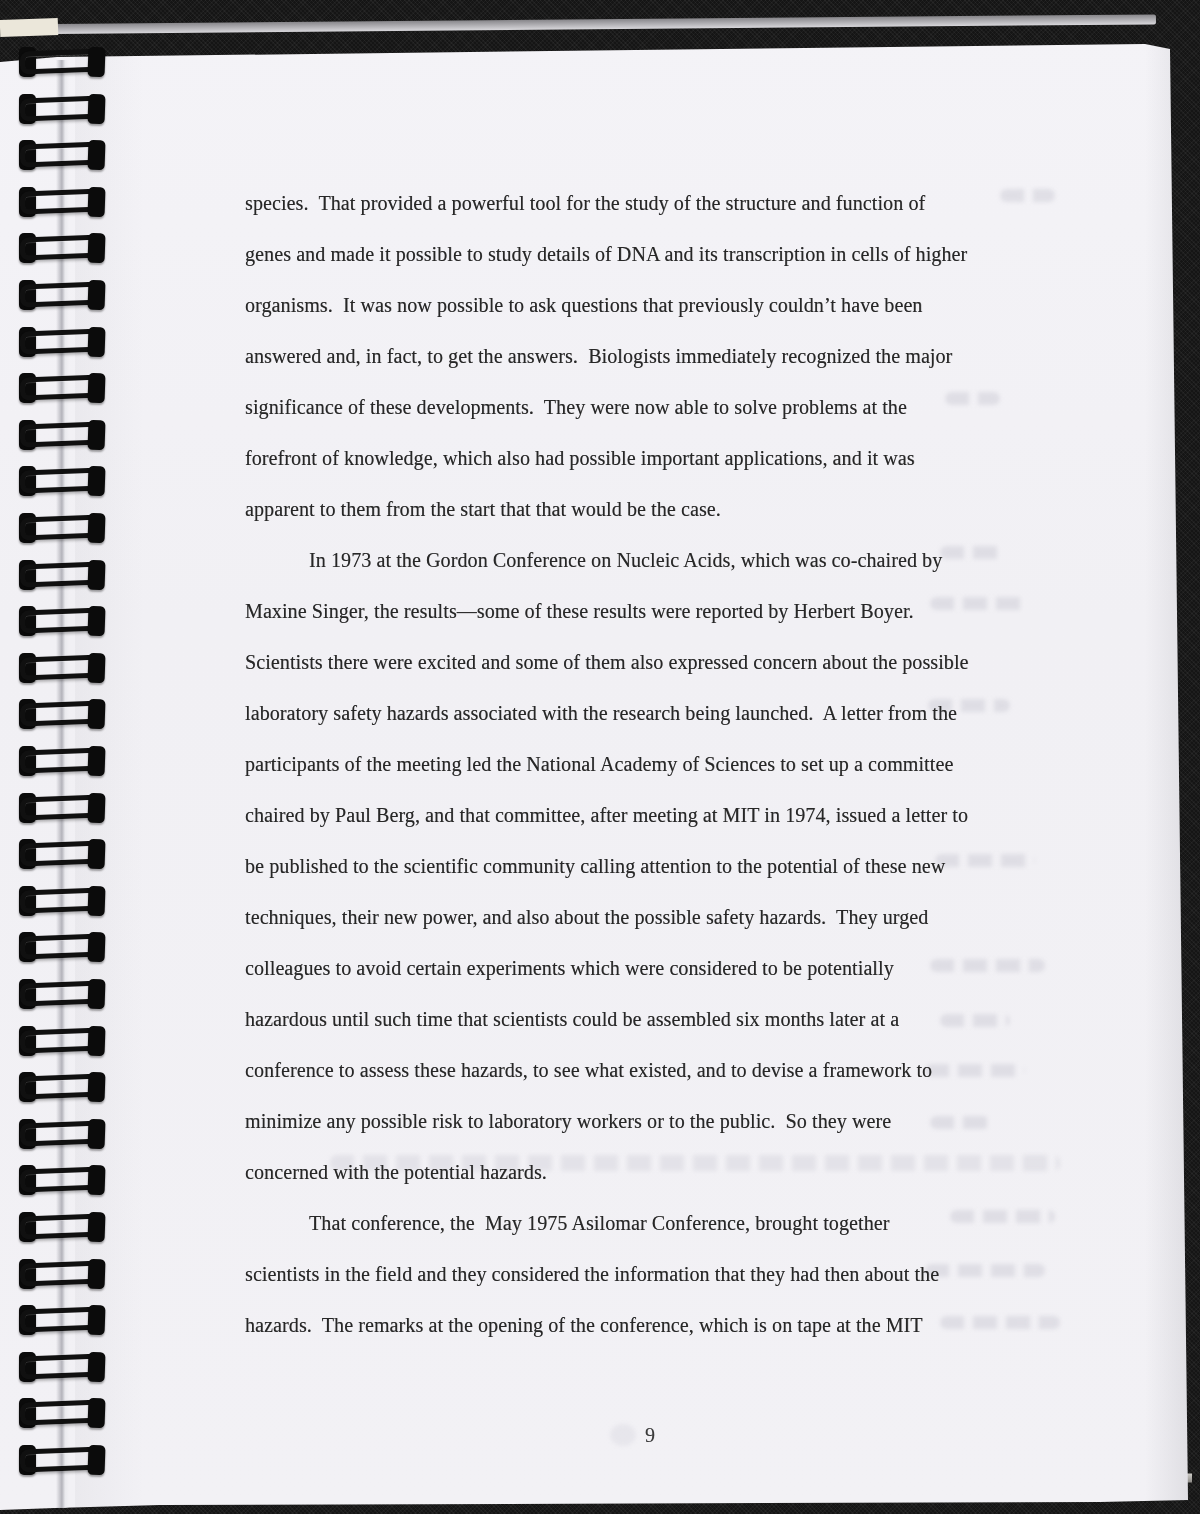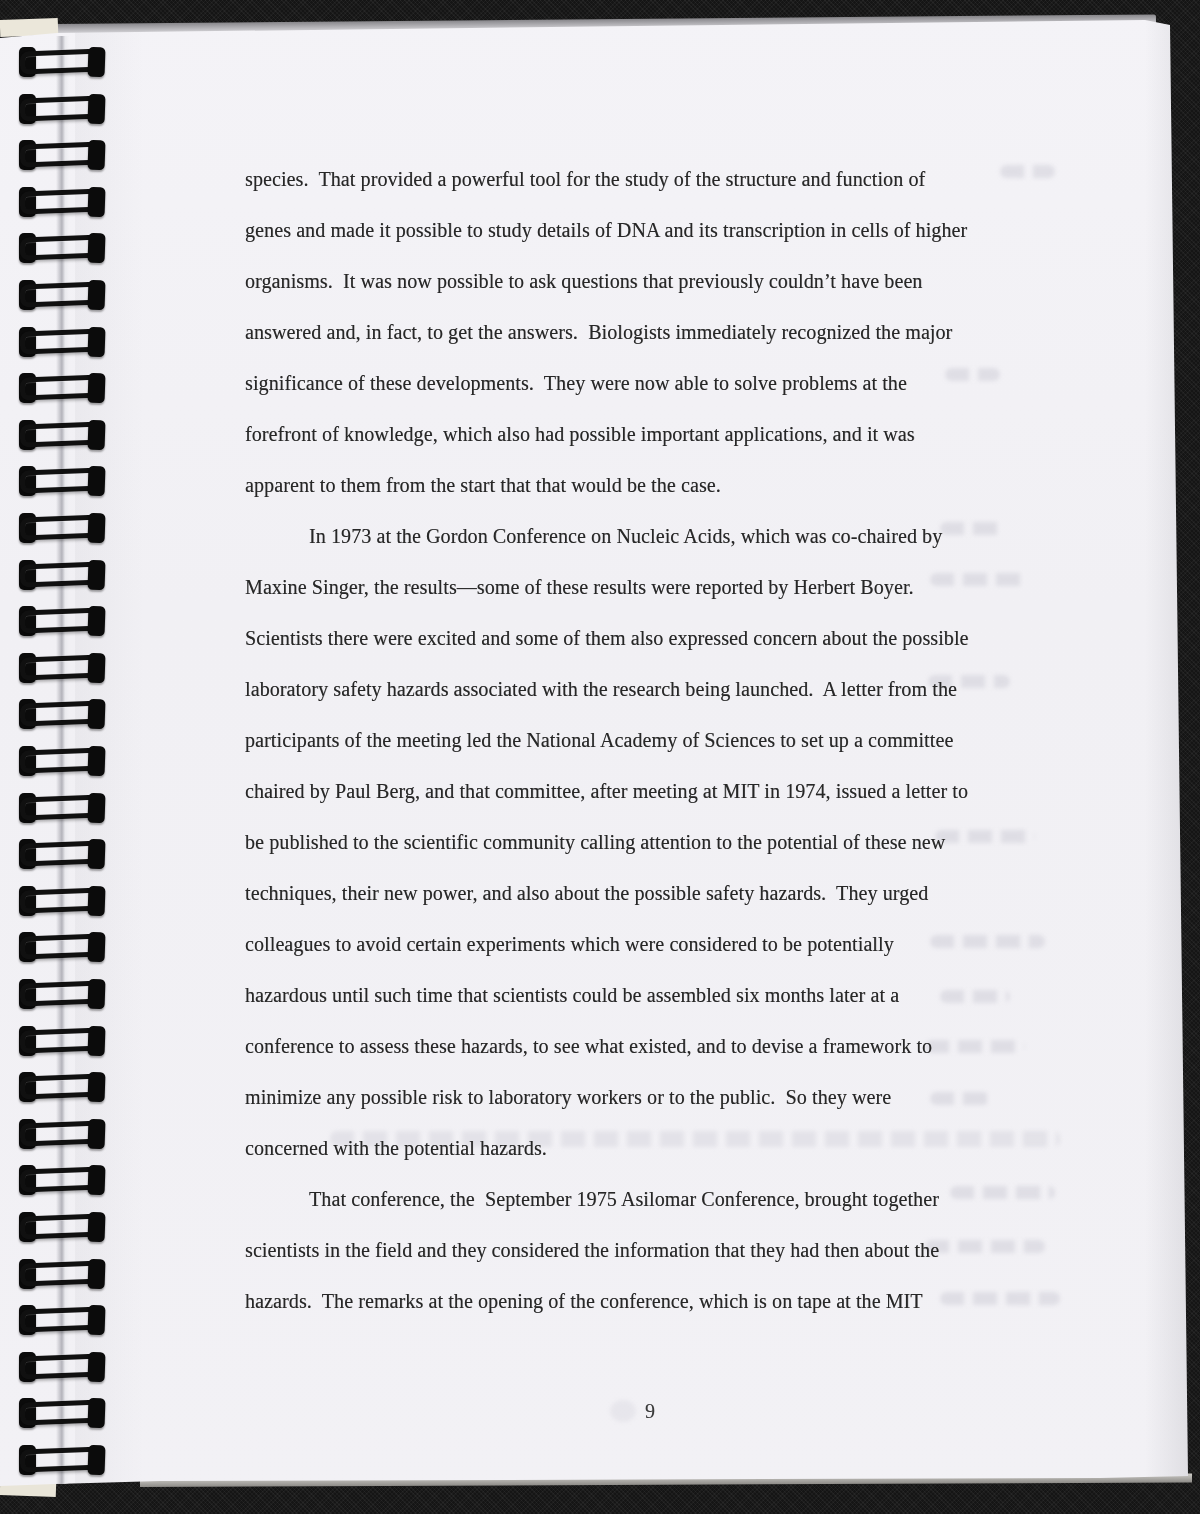--- a/index.html
+++ b/index.html
@@ -31,20 +31,21 @@
     position:absolute; left:0; top:1481px; width:56px; height:15px; z-index:1;
     background:#e9e5d8; transform:rotate(2deg);
   }
 
   
   .page {
     position:absolute; inset:0; z-index:2;
     background:linear-gradient(180deg,#f4f3f7,#f1f0f4 40%,#f2f1f5);
     clip-path:polygon(0 38px, 57px 33px, 1145px 20px, 1170px 25px,
                       1188px 1476px, 1100px 1478px, 160px 1481px, 55px 1484px, 0 1486px);
+    margin-top:24px;
   }
   .page::before { 
     content:""; position:absolute; left:75px; top:0; bottom:0; width:70px;
     background:linear-gradient(90deg, rgba(90,90,100,.05), rgba(90,90,100,0));
   }
   .page::after { 
     content:""; position:absolute; right:0; top:0; bottom:0; width:55px;
     background:linear-gradient(90deg, rgba(110,110,120,0), rgba(110,110,120,.18));
   }
   .fold-line { 
@@ -143,21 +144,21 @@
 laboratory safety hazards associated with the research being launched.  A letter from the
 participants of the meeting led the National Academy of Sciences to set up a committee
 chaired by Paul Berg, and that committee, after meeting at MIT in 1974, issued a letter to
 be published to the scientific community calling attention to the potential of these new
 techniques, their new power, and also about the possible safety hazards.  They urged
 colleagues to avoid certain experiments which were considered to be potentially
 hazardous until such time that scientists could be assembled six months later at a
 conference to assess these hazards, to see what existed, and to devise a framework to
 minimize any possible risk to laboratory workers or to the public.  So they were
 concerned with the potential hazards.</p>
-      <p class="indented">That conference, the  September 1975 Asilomar Conference, brought together
+      <p class="indented">That conference, the  May 1975 Asilomar Conference, brought together
 scientists in the field and they considered the information that they had then about the
 hazards.  The remarks at the opening of the conference, which is on tape at the MIT</p>
     </div>
 
     <div class="page-number">9</div>
   </div>
 
   <div class="binding" id="binding">
       <div class="loop" style="top: 50px;">
         <span class="bar"></span>

